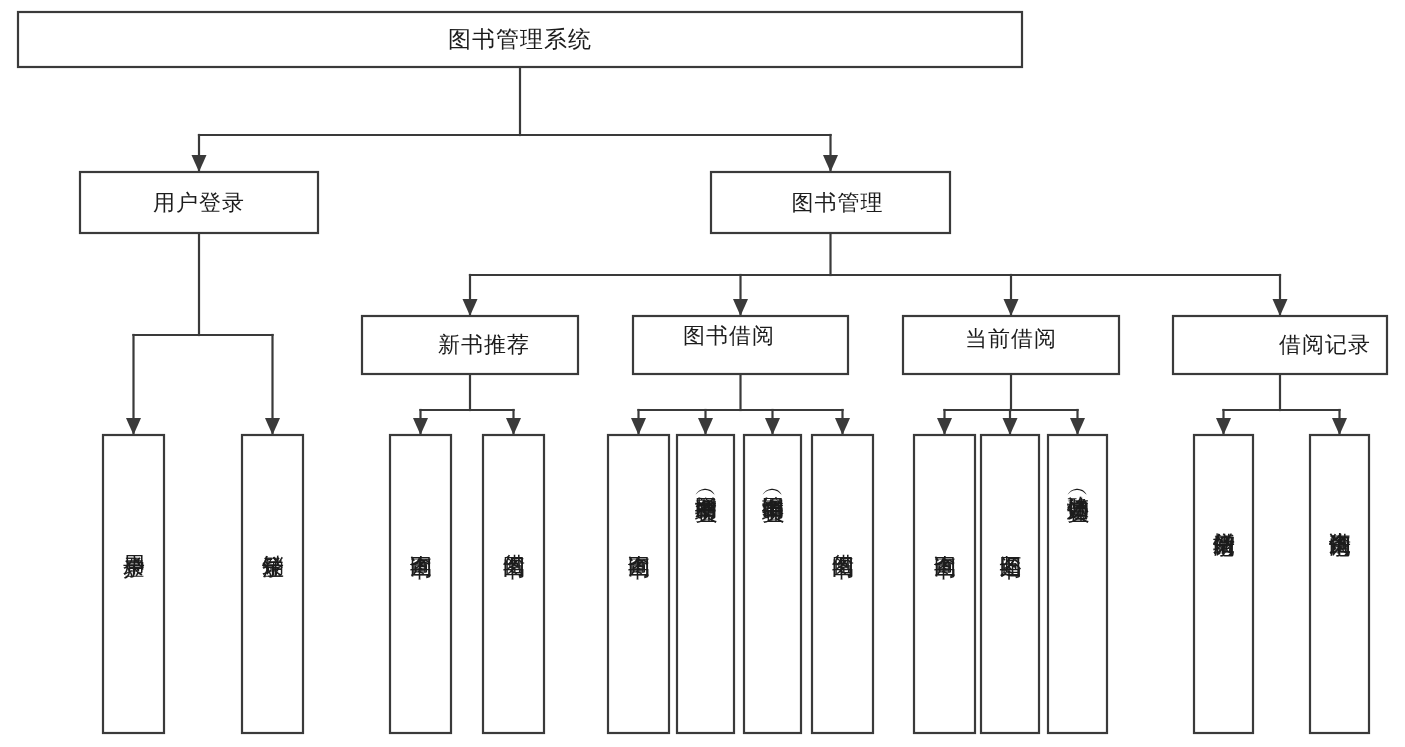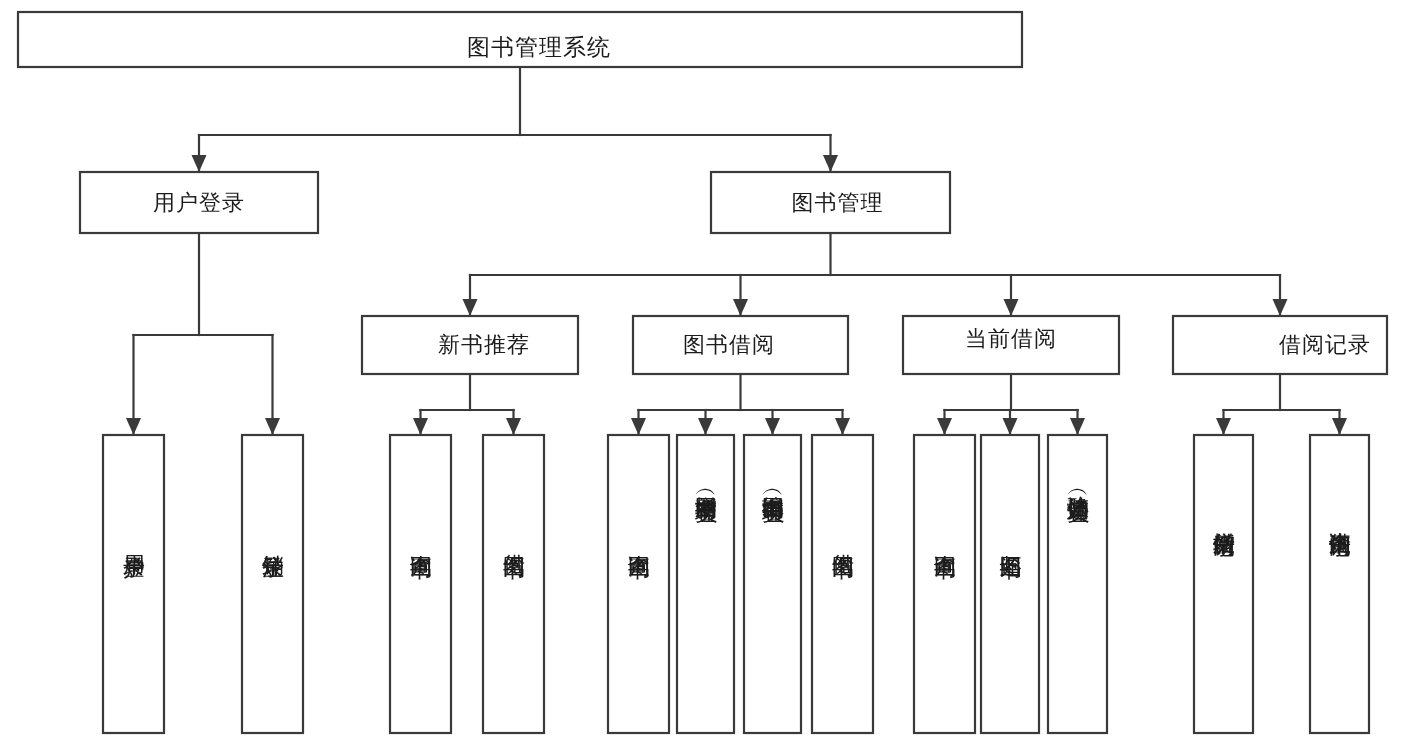--- a/index.html
+++ b/index.html
@@ -164,33 +164,33 @@
         <rect x="812" y="435" width="61" height="298" class="node-box"></rect>
         <rect x="914" y="435" width="61" height="298" class="node-box"></rect>
         <rect x="981" y="435" width="58" height="298" class="node-box"></rect>
         <rect x="1048" y="435" width="59" height="298" class="node-box"></rect>
         <rect x="1194" y="435" width="59" height="298" class="node-box"></rect>
         <rect x="1310" y="435" width="59" height="298" class="node-box"></rect>
       </g>
   </svg>
 
   <div id="label-layer">
-      <div class="hlabel-wrap" style="left: 18px; top: 20px; width: 1004px; height: 55px; margin-left: 19px;">
+      <div class="hlabel-wrap" style="left: 18px; top: 12px; width: 1004px; height: 55px;">
         <div class="hlabel-text root-label-text">图书管理系统</div>
       </div>
       <div class="hlabel-wrap" style="left: 80px; top: 172px; width: 238px; height: 61px;">
         <div class="hlabel-text">用户登录</div>
       </div>
       <div class="hlabel-wrap" style="left: 711px; top: 172px; width: 239px; height: 61px; margin-left: 7px;">
         <div class="hlabel-text">图书管理</div>
       </div>
       <div class="hlabel-wrap" style="left: 362px; top: 316px; width: 244px; height: 58px;">
         <div class="hlabel-text">新书推荐</div>
       </div>
-      <div class="hlabel-wrap" style="left: 633px; top: 316px; width: 192px; height: 58px;">
+      <div class="hlabel-wrap" style="left: 633px; top: 307px; width: 192px; height: 58px;">
         <div class="hlabel-text">图书借阅</div>
       </div>
       <div class="hlabel-wrap" style="left: 903px; top: 316px; width: 216px; height: 46px;">
         <div class="hlabel-text">当前借阅</div>
       </div>
       <div class="hlabel-wrap" style="left: 1173px; top: 316px; width: 214px; height: 58px; margin-left: 45px;">
         <div class="hlabel-text">借阅记录</div>
       </div>
       <div class="vlabel-wrap" style="left: 103px; top: 435px; width: 61px; height: 298px;">
         <div class="vlabel-text" style="margin-top: 102px;">用户登录</div>

